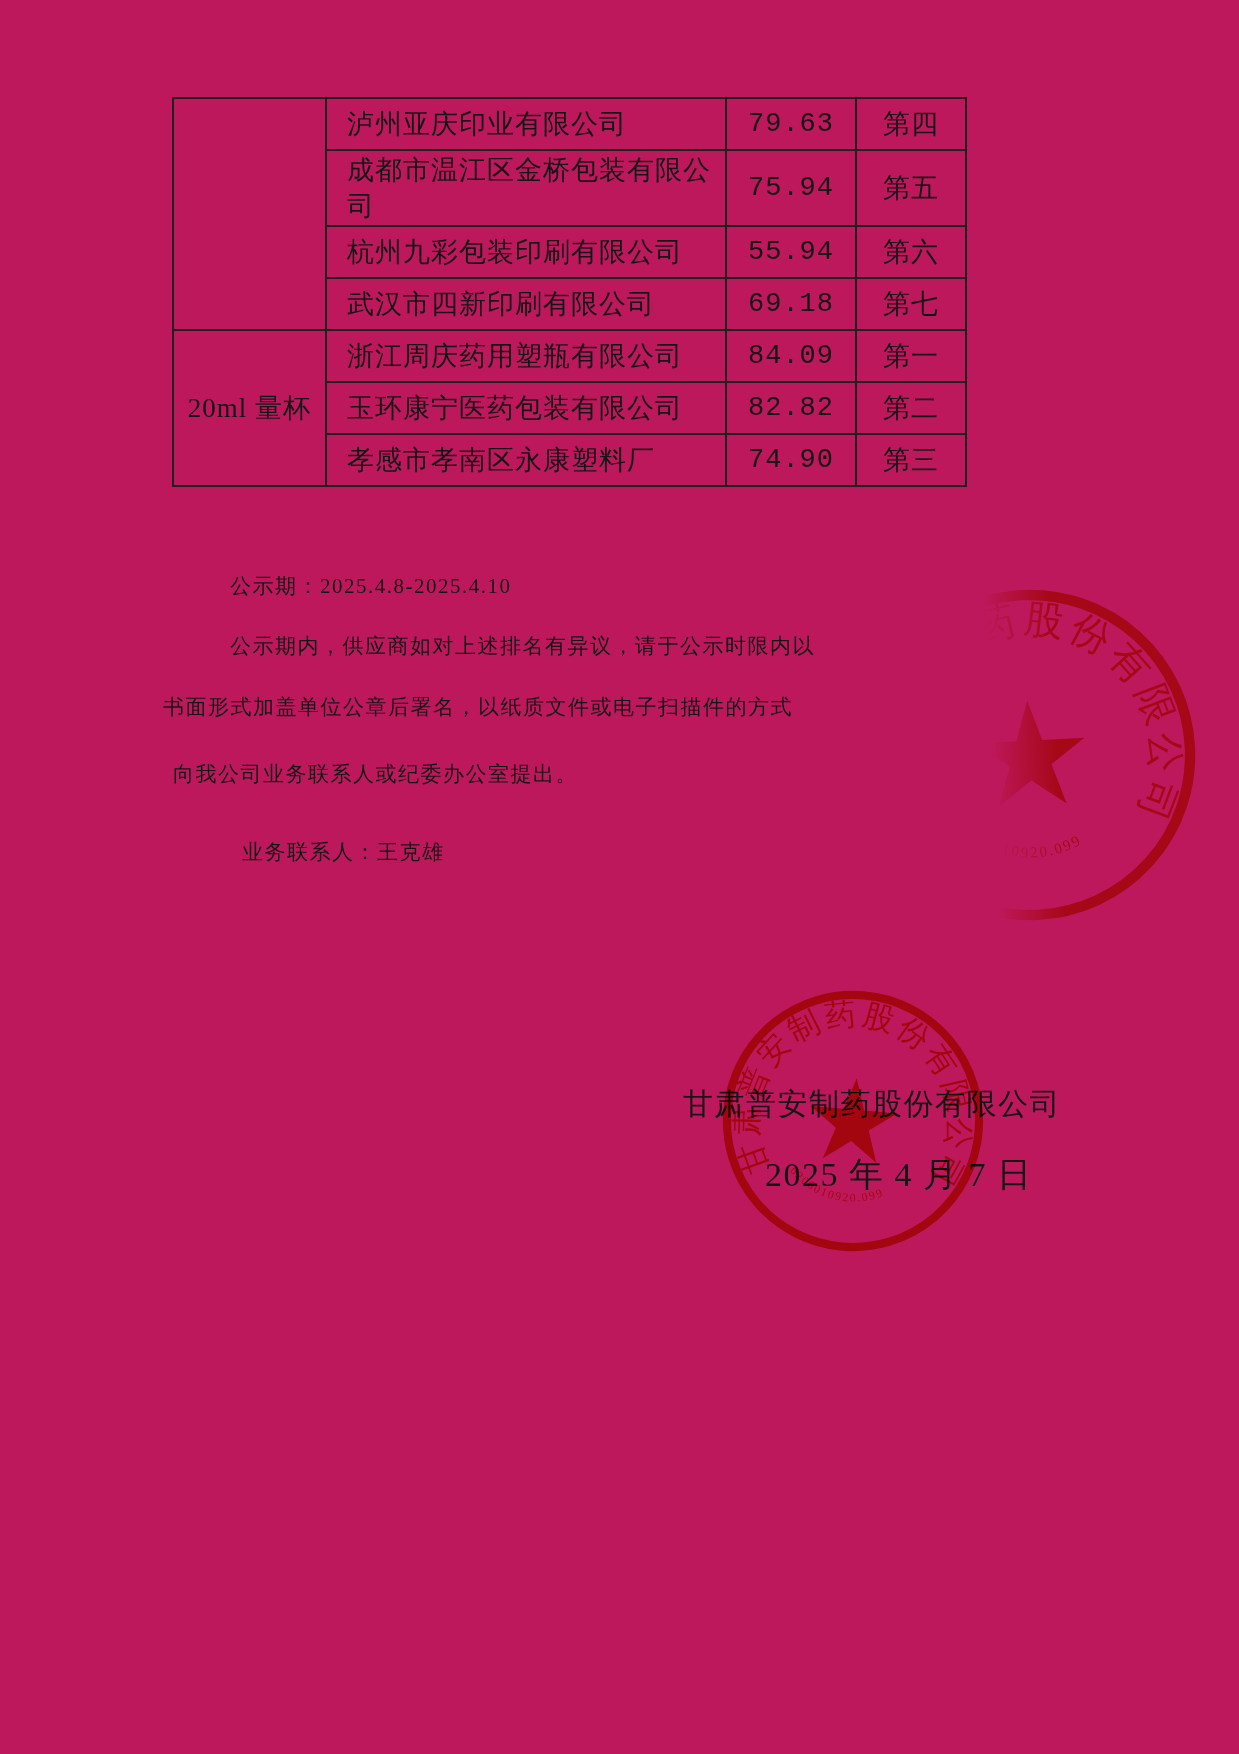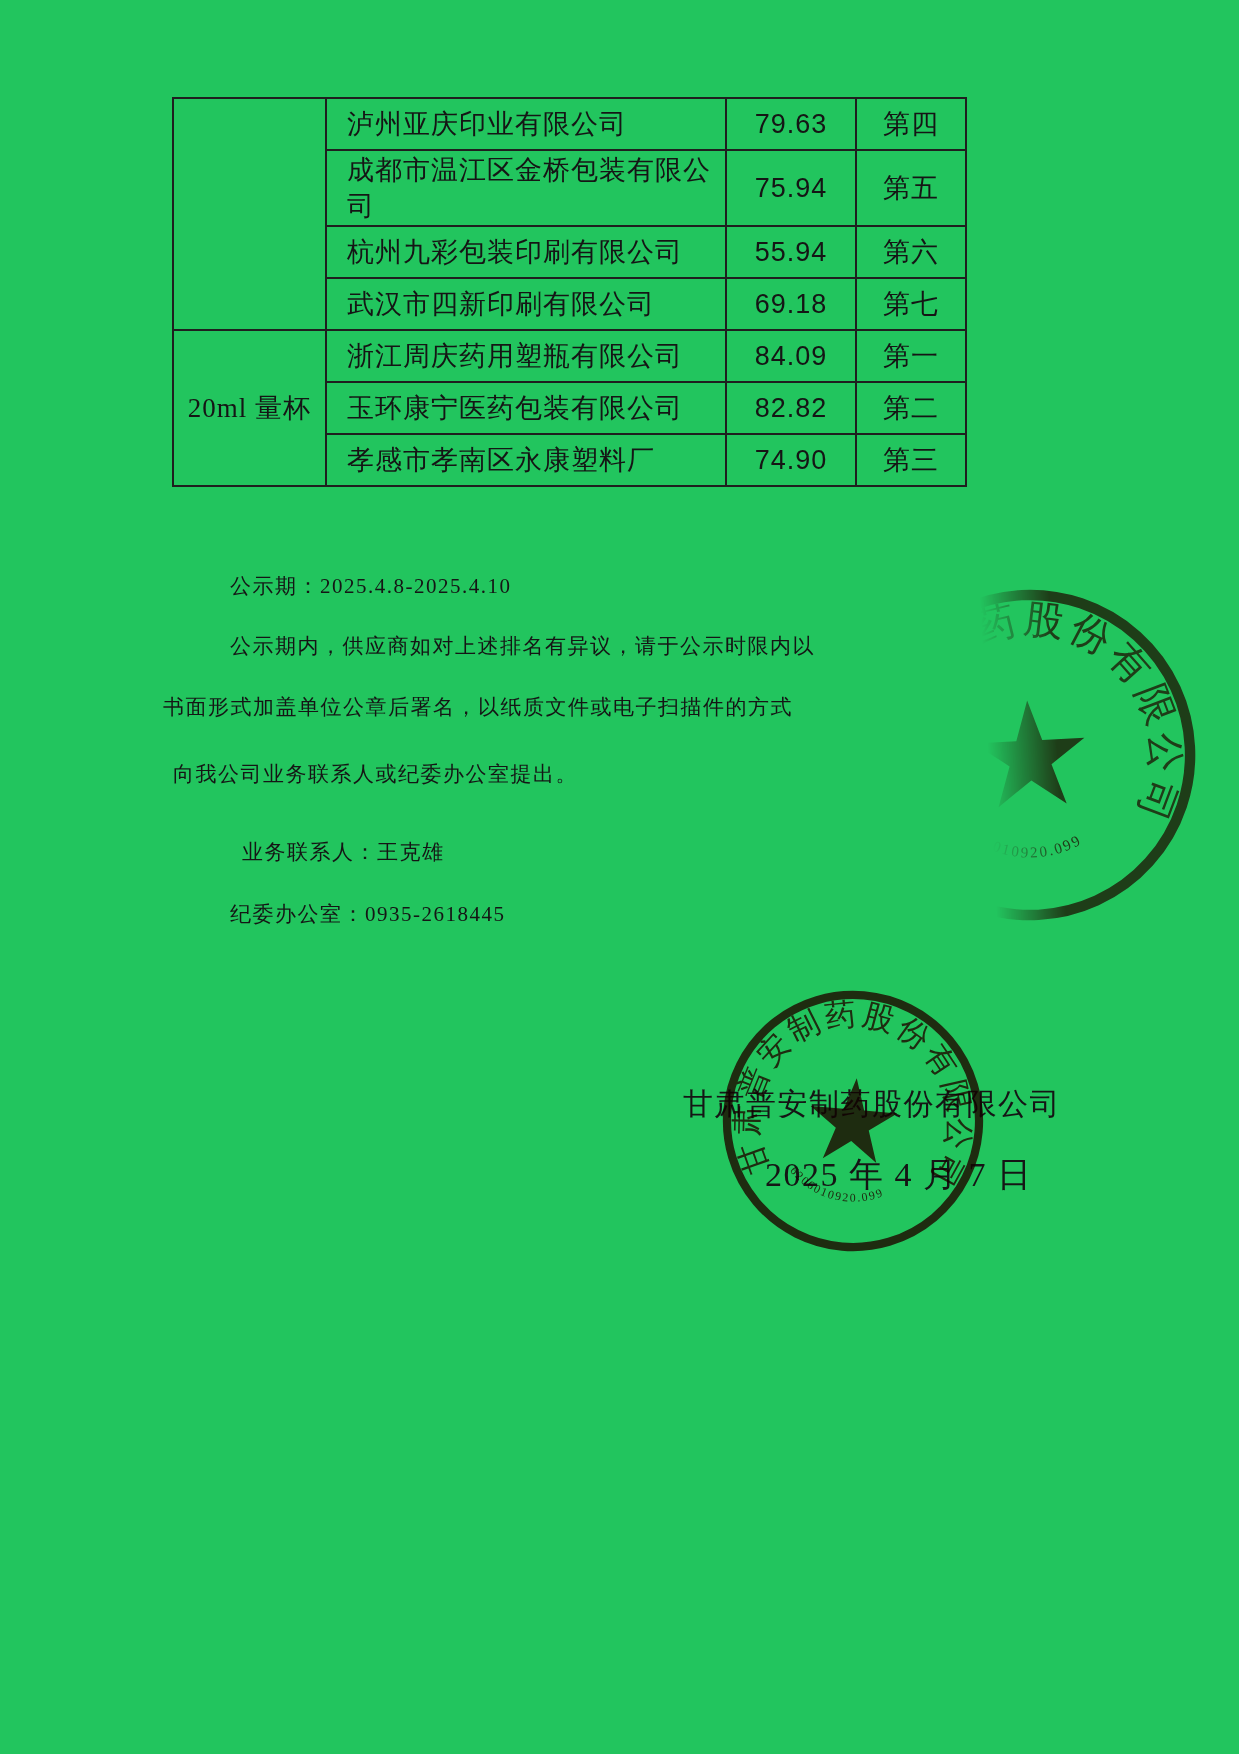--- a/index.html
+++ b/index.html
@@ -1,20 +1,20 @@
 <!DOCTYPE html>
 <html><head>
 <meta charset="utf-8">
 <style>
   html,body{margin:0;padding:0;background:#e8e8e8;}
   .page{
     position:relative;
     width:1239px;height:1754px;
     margin:0 auto;
-    background:#22c55e;
+    background:#be185d;
     overflow:hidden;
     font-family:"Liberation Serif","DejaVu Serif",serif;
     color:#151515;
   }
   
   table.rank{
     position:absolute;left:172px;top:97px;
     border-collapse:collapse;table-layout:fixed;
     width:793px;
   }
@@ -23,21 +23,21 @@
     height:48px;
     font-size:27px;
     letter-spacing:1px;
     vertical-align:middle;
     background:transparent;
   }
   td.item-cell{width:153px;text-align:center;font-size:26px;}
   td.company-cell{width:400px;text-align:left;padding-left:20px;}
   td.score-cell{
     width:130px;text-align:center;
-    font-family:Liberation Sans, sans-serif;
+    font-family:Liberation Mono, monospace;
     font-size:25px;letter-spacing:0;
   }
   td.rank-cell{width:110px;text-align:center;}
   
   .tline{
     position:absolute;
     font-size:21px;
     letter-spacing:1.5px;
     white-space:nowrap;
     line-height:36px;
@@ -114,21 +114,20 @@
         </tr>
       </tbody>
   </table>
 
   <div class="tline" style="left:230px;top:568px">公示期：2025.4.8-2025.4.10</div>
   <div class="tline" style="left:230px;top:628px">公示期内，供应商如对上述排名有异议，请于公示时限内以</div>
   <div class="tline" style="left:163px;top:689px">书面形式加盖单位公章后署名，以纸质文件或电子扫描件的方式</div>
   <div class="tline" style="left:173px;top:756px">向我公司业务联系人或纪委办公室提出。</div>
 
   <div class="tline" style="left:242px;top:834px">业务联系人：王克雄</div>
-  <div class="tline" style="left:230px;top:896px">纪委办公室：0935-2618445</div>
 
   <div class="tline" style="left:683px;top:1086px;font-size:30px">甘肃普安制药股份有限公司</div>
   <div class="tline" style="left:765px;top:1157px;font-size:34px">2025 年 4 月 7 日</div>
 
   <div class="stamp stamp-top">
     <svg viewBox="0 0 300 300" width="348" height="348">
       <circle cx="150" cy="150" r="138" fill="none" stroke-width="9" stroke="#d92a18"></circle>
       <path id="ringPathTop" d="M 64,210 A 105,105 0 1,1 236,210" fill="none"></path>
       <text font-size="34" letter-spacing="4" fill="#d92a18">
         <textPath href="#ringPathTop">甘肃普安制药股份有限公司</textPath>

